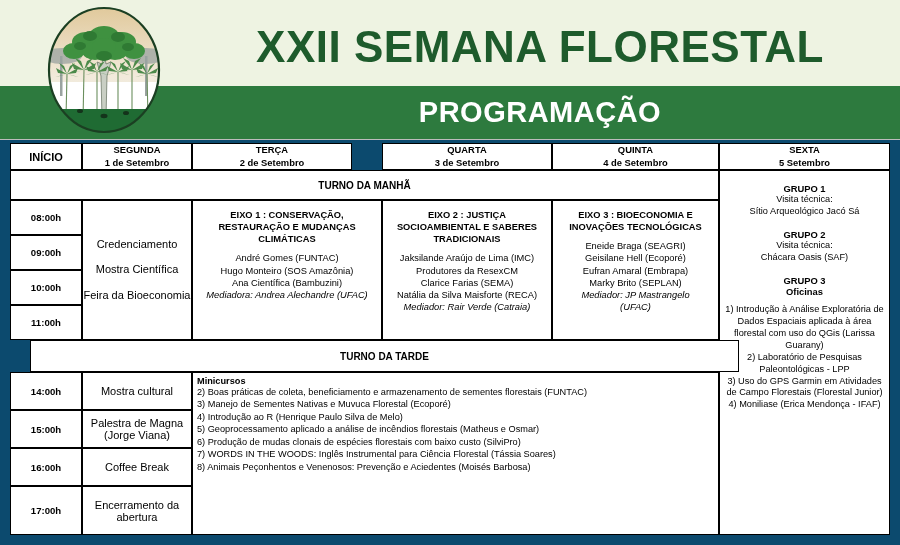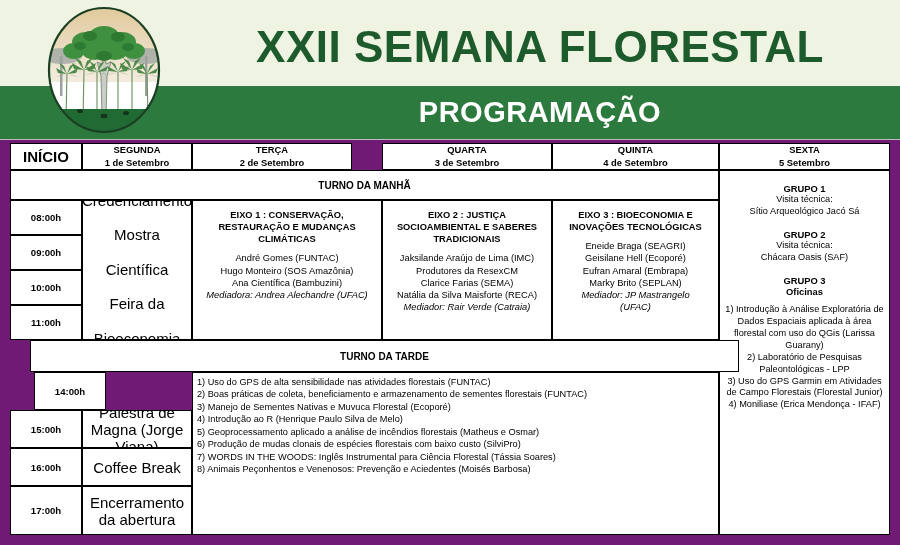--- a/index.html
+++ b/index.html
@@ -5,21 +5,21 @@
   * { box-sizing: border-box; }
   html, body {
     margin: 0; padding: 0;
     background: #ffffff;
     font-family: "Liberation Sans", sans-serif;
   }
   #page {
     width: 900px; height: 545px;
     position: relative;
     overflow: hidden;
-    background: #701a75;
+    background: #0c4a6e;
     padding-left: 45px;
   }
 
   
   .banner {
     position: absolute;
     left: 0; top: 0;
     width: 900px; height: 140px;
     background: #eef3e2;
     border-bottom: 1px solid #bcbcbc;
@@ -66,21 +66,21 @@
     left: 10px; top: 143px;
     width: 880px; height: 392px;
   }
   .cell {
     position: absolute;
     border: 1px solid #000000;
     background: #ffffff;
     overflow: hidden;
   }
   .ctr  { display: flex; align-items: center; justify-content: center; text-align: center; }
-  .t-md     { font-size: 15px; }
+  .t-md     { font-size: 11px; }
   .t-time   { font-size: 9.6px; font-weight: bold; }
   .bold     { font-weight: bold; }
   .ital     { font-style: italic; }
 
   .dayhead  { font-size: 9.4px; font-weight: bold; line-height: 1.3; }
   .turno    { font-size: 10px; font-weight: bold; }
   .eixo-title { font-weight: bold; font-size: 9.3px; line-height: 1.3; }
   .eixo-names { font-size: 9.3px; line-height: 1.32; }
   .grp-title  { font-weight: bold; font-size: 9.4px; }
   .grp-body   { font-size: 9.2px; line-height: 1.3; }
@@ -312,32 +312,33 @@
         <div class="eixo-names">Geisilane Hell (Ecoporé)</div>
         <div class="eixo-names">Eufran Amaral (Embrapa)</div>
         <div class="eixo-names">Marky Brito (SEPLAN)</div>
         <div class="eixo-names ital">Mediador: JP Mastrangelo</div>
         <div class="eixo-names ital">(UFAC)</div>
       </div>
     </div>
 
     <div class="cell ctr turno" style="left:0;top:197px;width:709px;height:32px;margin-left:20px;">TURNO DA TARDE</div>
 
-    <div class="cell ctr t-time" style="left:0;top:229px;width:72px;height:38px;margin-left:24px;">14:00h</div>
+    <div class="cell ctr t-time" style="left:0;top:229px;width:72px;height:38px;">14:00h</div>
     <div class="cell ctr t-time" style="left:0;top:267px;width:72px;height:38px;">15:00h</div>
     <div class="cell ctr t-time" style="left:0;top:305px;width:72px;height:38px;">16:00h</div>
     <div class="cell ctr t-time" style="left:0;top:343px;width:72px;height:49px;">17:00h</div>
 
+    <div class="cell ctr t-md" style="left:72px;top:229px;width:110px;height:38px;">Mostra cultural</div>
     <div class="cell ctr t-md" style="left:72px;top:267px;width:110px;height:38px;padding:0 4px;">Palestra de Magna (Jorge Viana)</div>
     <div class="cell ctr t-md" style="left:72px;top:305px;width:110px;height:38px;">Coffee Break</div>
     <div class="cell ctr t-md" style="left:72px;top:343px;width:110px;height:49px;padding:0 6px;">Encerramento da abertura</div>
 
     <div class="cell" style="left:182px;top:229px;width:527px;height:163px;">
       <div style="padding:3px 0 0 4px;">
-        <div class="mini-item">1) Uso do GPS de alta sensibilidade nas atividades florestais (FUNTAC)</div>
+        <div class="mini-head">Minicursos</div>
         <div class="mini-item">2) Boas práticas de coleta, beneficiamento e armazenamento de sementes florestais (FUNTAC)</div>
         <div class="mini-item">3) Manejo de Sementes Nativas e Muvuca Florestal (Ecoporé)</div>
         <div class="mini-item">4) Introdução ao R (Henrique Paulo Silva de Melo)</div>
         <div class="mini-item">5) Geoprocessamento aplicado a análise de incêndios florestais (Matheus e Osmar)</div>
         <div class="mini-item">6) Produção de mudas clonais de espécies florestais com baixo custo (SilviPro)</div>
         <div class="mini-item">7) WORDS IN THE WOODS: Inglês Instrumental para Ciência Florestal  (Tássia Soares)</div>
         <div class="mini-item">8) Animais Peçonhentos e Venenosos: Prevenção e Aciedentes (Moisés Barbosa)</div>
       </div>
     </div>
 

